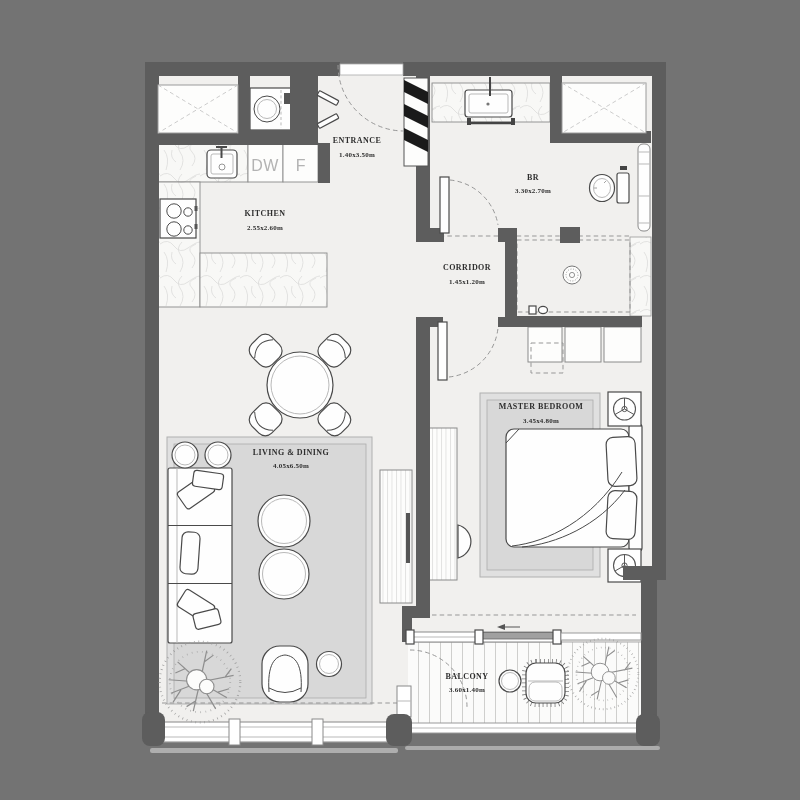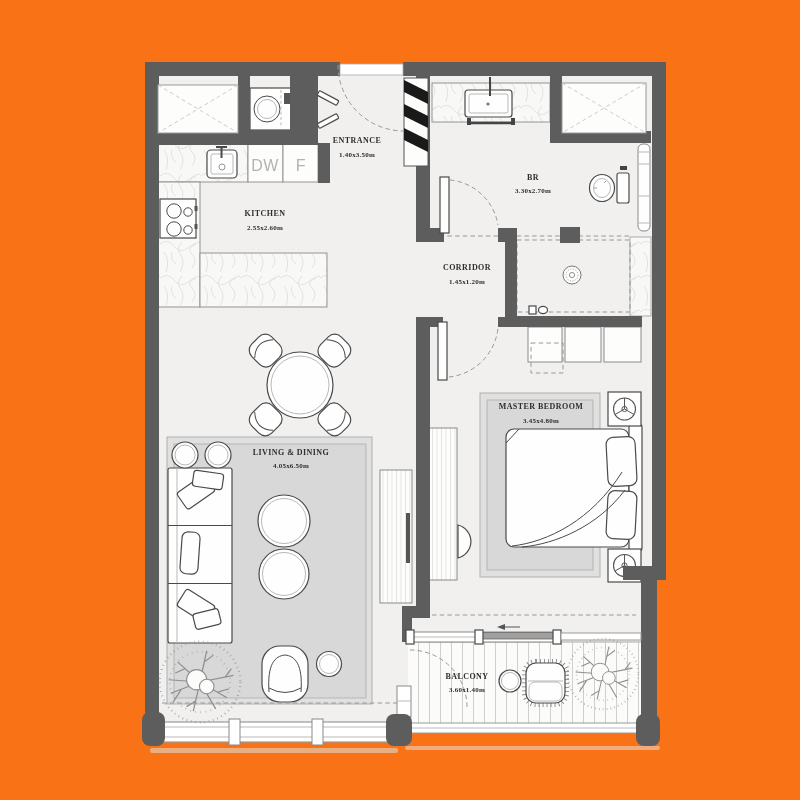--- a/index.html
+++ b/index.html
@@ -1,16 +1,16 @@
 <!DOCTYPE html>
 <html><head>
 <meta charset="utf-8">
 <style>
   html,body{margin:0;padding:0;background:#fff;}
-  .stage{position:relative;width:800px;height:800px;background:#f97316;overflow:hidden;
+  .stage{position:relative;width:800px;height:800px;background:#737373;overflow:hidden;
          font-family:"Liberation Serif", serif;}
   svg{display:block;}
   .wall{fill:#5d5d5d;stroke:none;}
   .furn{fill:#fefefe;stroke:#4a4a4a;stroke-width:1.2;}
   .ln{stroke:#4a4a4a;fill:none;stroke-width:1;}
   .thin{stroke:#b9b9b9;fill:none;stroke-width:1;}
   .dash{stroke:#979797;fill:none;stroke-width:1;stroke-dasharray:4.5 3.2;}
   .xline{stroke:#c6c6c6;fill:none;stroke-width:0.9;stroke-dasharray:4 3;}
   .rn{font-size:8px;font-weight:700;letter-spacing:.45px;fill:#2e2e2e;}
   .rd{font-size:7px;font-weight:700;letter-spacing:.2px;fill:#2e2e2e;}

